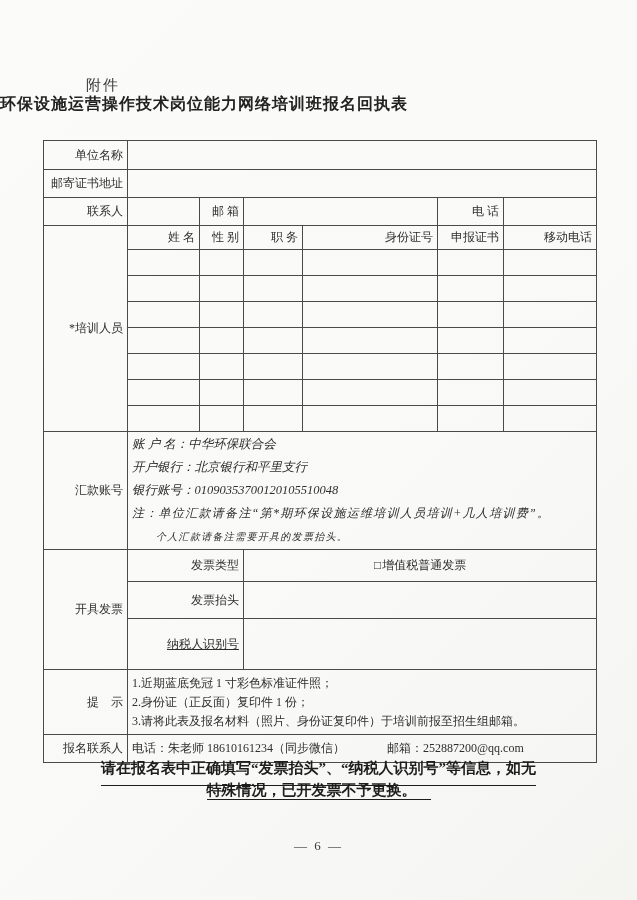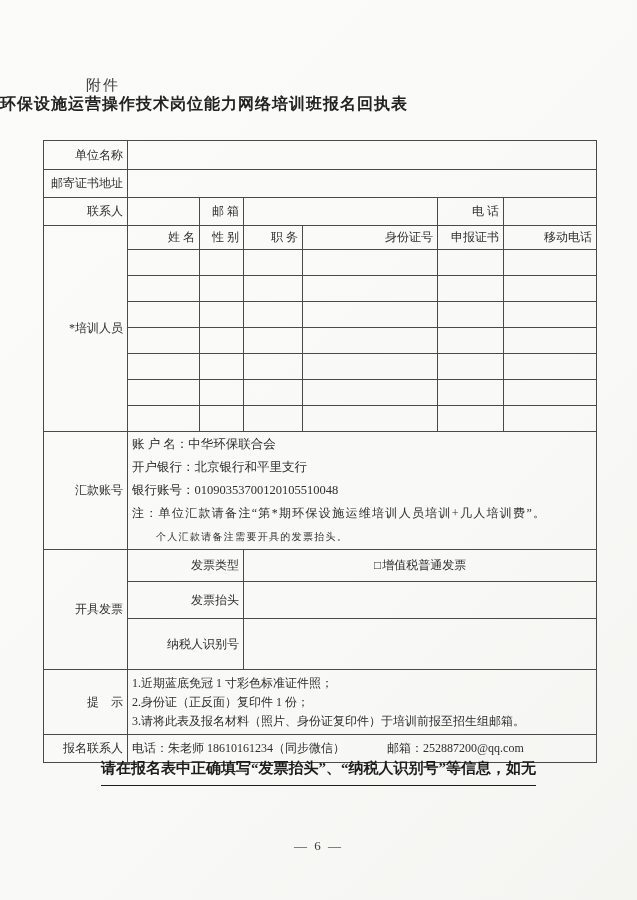--- a/index.html
+++ b/index.html
@@ -34,25 +34,25 @@
   }
   td.lbl{text-align:right;padding:0 2px;}
   tr.h-unit{height:29px;}
   tr.h-mail{height:28px;}
   tr.h-contact{height:28px;}
   tr.h-thead{height:24px;}
   tr.h-trainee{height:26px;}
   tr.h-remit{height:118px;}
   tr.h-invtype{height:32px;}
   tr.h-invtitle{height:37px;}
-  tr.h-invtax{height:51px;}
+  tr.h-invtax{height:51px;text-decoration:underline;}
   tr.h-tips{height:65px;}
   tr.h-regcontact{height:28px;}
   td.remit-content{padding:4px 6px 4px 8px;vertical-align:middle;}
-  .remit-line{line-height:23px;white-space:nowrap;font-size:12.5px;}
+  .remit-line{line-height:23px;white-space:nowrap;font-size:12.5px;font-style:italic;}
   .remit-note{letter-spacing:1.3px;font-size:12px;}
   .remit-note2{padding-left:24px;letter-spacing:1.3px;font-size:10px;}
   td.inv-value{text-align:center;}
   .chk{display:inline-block;margin-right:1px;}
   td.tips-content{padding:4px 6px;vertical-align:middle;}
   .tips-line{line-height:19px;white-space:nowrap;}
   td.contact-content{padding:0 6px;white-space:nowrap;}
   .contact-gap{display:inline-block;width:42px;}
   .footer-note{
     position:absolute;left:0;top:757px;width:637px;
@@ -215,17 +215,18 @@
       <td class="lbl">报名联系人</td>
       <td colspan="6" class="contact-content">
         <span>电话：朱老师 18610161234（同步微信）</span><span class="contact-gap"></span><span>邮箱：252887200@qq.com</span>
       </td>
     </tr>
   </tbody>
     </table>
 
   <div class="footer-note">
     <div><span class="u">请在报名表中正确填写“发票抬头”、“纳税人识别号”等信息，如无</span></div>
+    <div><span class="u2">特殊情况，已开发票不予更换。</span></div>
   </div>
 
   <div class="page-num">— 6 —</div>
 
 </div>
 
 </body></html>

